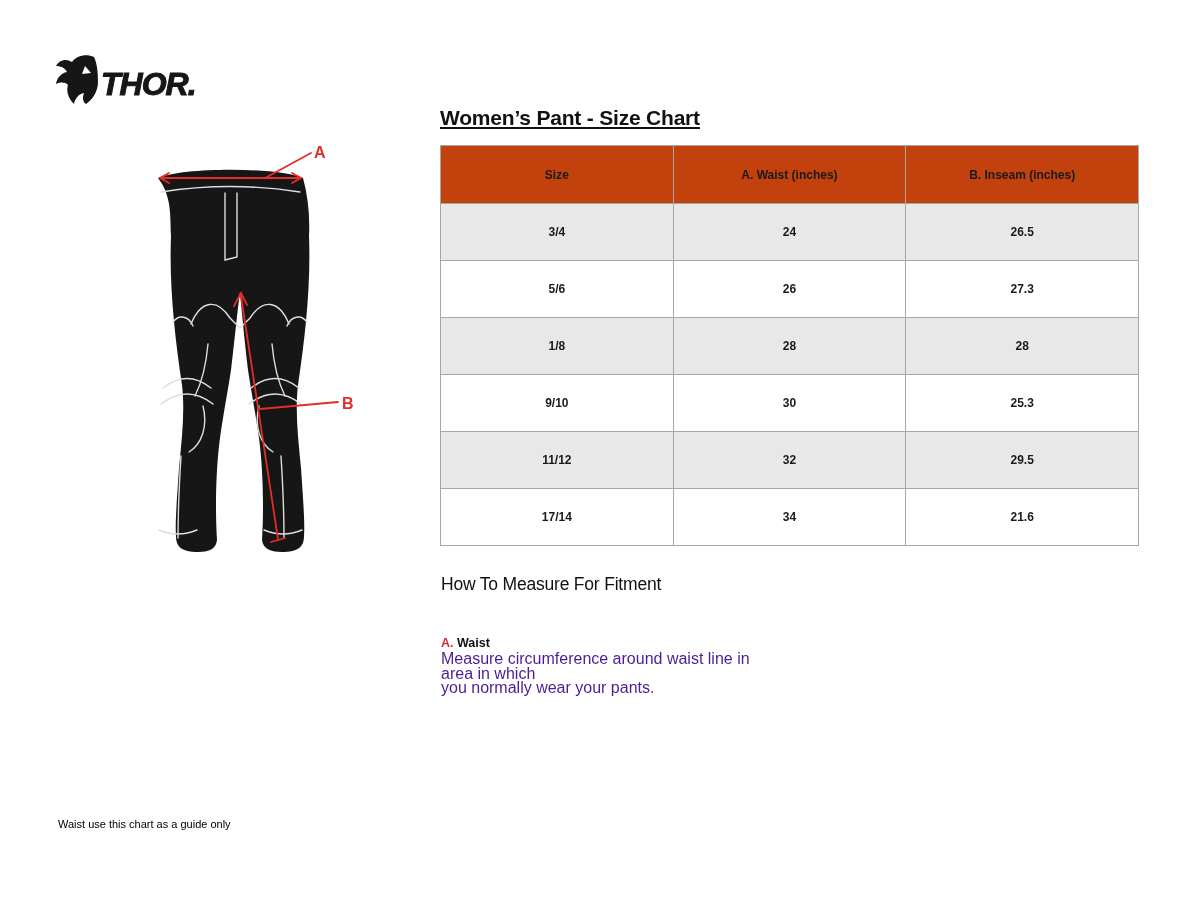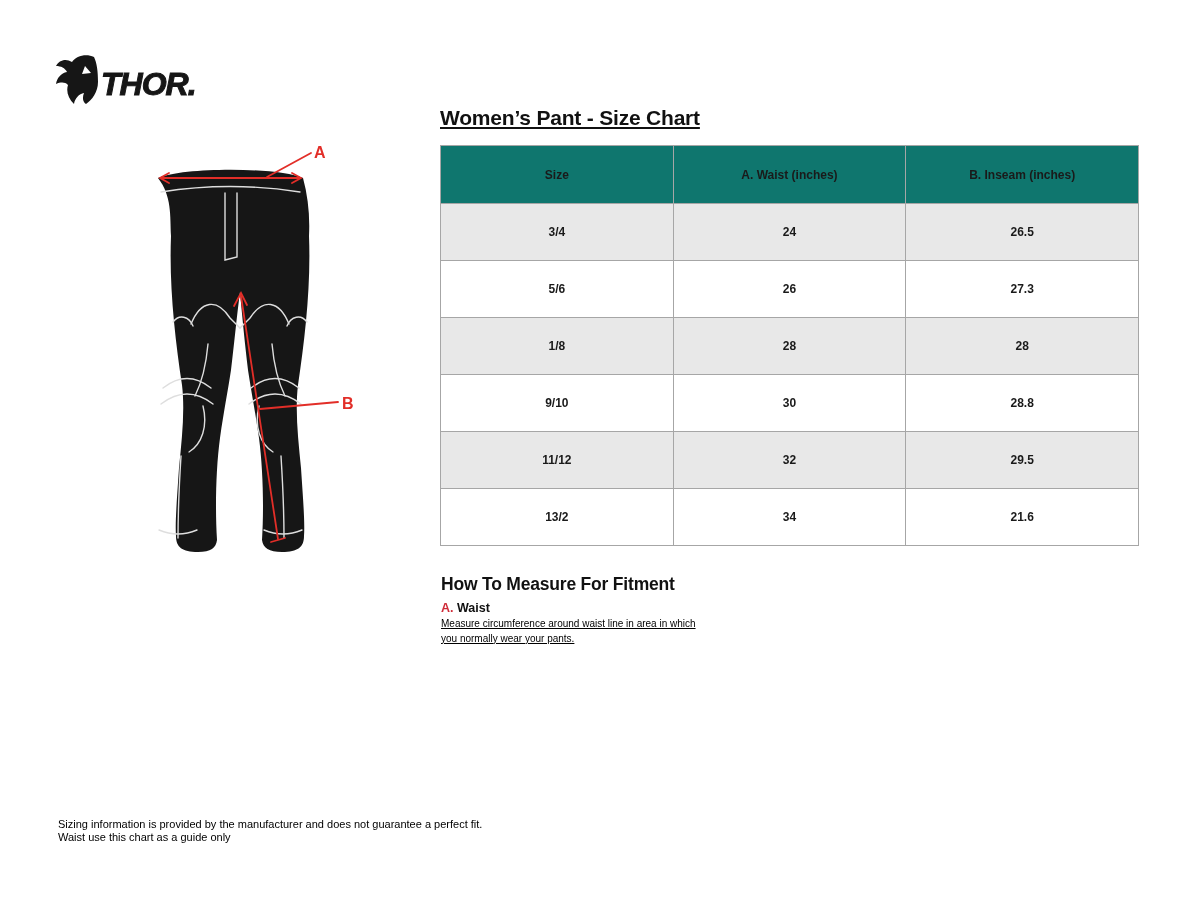--- a/index.html
+++ b/index.html
@@ -29,35 +29,35 @@
   
   table.size-table {
     position: absolute; left: 440px; top: 145px; width: 699px;
     border-collapse: collapse; table-layout: fixed;
   }
   .size-table th, .size-table td {
     border: 1px solid #a6a6a6;
     text-align: center; vertical-align: middle;
     font-size: 12px; font-weight: 700; color: #1a1a1a;
   }
-  .size-table thead th { height: 58px; background: #0f766e; margin-left: 24px; }
+  .size-table thead th { height: 58px; background: #c2410c; margin-left: 24px; }
   .size-table tbody td { height: 57px; background: #ffffff; }
   .size-table tbody tr:nth-child(odd) td { background: #e8e8e8; }
 
   
   .howto-title {
     position: absolute; left: 441px; top: 574px;
-    font-size: 17.5px; font-weight: 700; letter-spacing: -0.2px; color: #111;
+    font-size: 17.5px; font-weight: 400; letter-spacing: -0.2px; color: #111;
   }
   .howto-item { position: absolute; top: 601px; }
   .howto-item.item-a { left: 441px; width: 310px; }
   .howto-item.item-b { left: 770px; width: 300px; }
-  .howto-head { font-size: 12.5px; font-weight: 700; color: #111; }
+  .howto-head { font-size: 12.5px; font-weight: 700; color: #111; margin-top: 35px; }
   .howto-head .letter { color: #cf2b38; }
-  .howto-desc { margin-top: 2px; font-size: 10px; line-height: 14.5px; color: #000000; text-decoration: underline; }
+  .howto-desc { margin-top: 2px; font-size: 16px; line-height: 14.5px; color: #4c1d95; }
 
   
   .disclaimer {
     position: absolute; left: 58px; top: 818px;
     font-size: 11px; line-height: 12.5px; color: #000;
   }
 
   svg text.brand {
     font-family: "Liberation Sans", sans-serif;
     font-weight: 700; font-style: italic;
@@ -165,29 +165,29 @@
         <td>27.3</td>
       </tr>
       <tr>
         <td>1/8</td>
         <td>28</td>
         <td>28</td>
       </tr>
       <tr>
         <td>9/10</td>
         <td>30</td>
-        <td>28.8</td>
+        <td>25.3</td>
       </tr>
       <tr>
         <td>11/12</td>
         <td>32</td>
         <td>29.5</td>
       </tr>
       <tr>
-        <td>13/2</td>
+        <td>17/14</td>
         <td>34</td>
         <td>21.6</td>
       </tr>
     </tbody>
   </table>
 
   <div class="howto-title">How To Measure For Fitment</div>
 
   <div class="howto-item item-a">
     <div class="howto-head">
@@ -195,17 +195,16 @@
       <span>Waist</span>
     </div>
     <div class="howto-desc">
       <div>Measure circumference around waist line in area in which</div>
       <div>you normally wear your pants.</div>
     </div>
   </div>
 
 
   <div class="disclaimer">
-    <div>Sizing information is provided by the manufacturer and does not guarantee a perfect fit.</div>
     <div>Waist use this chart as a guide only</div>
   </div>
 
 </div>
 
 </body></html>

